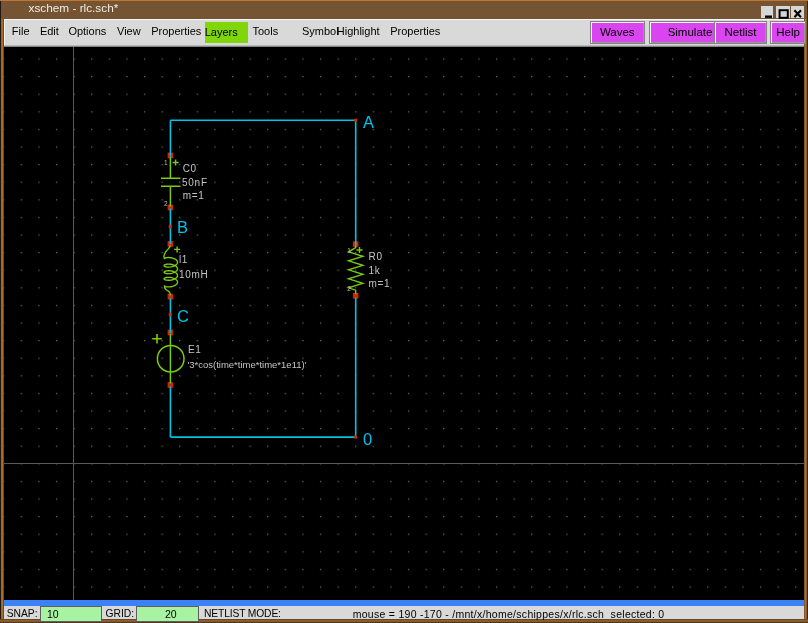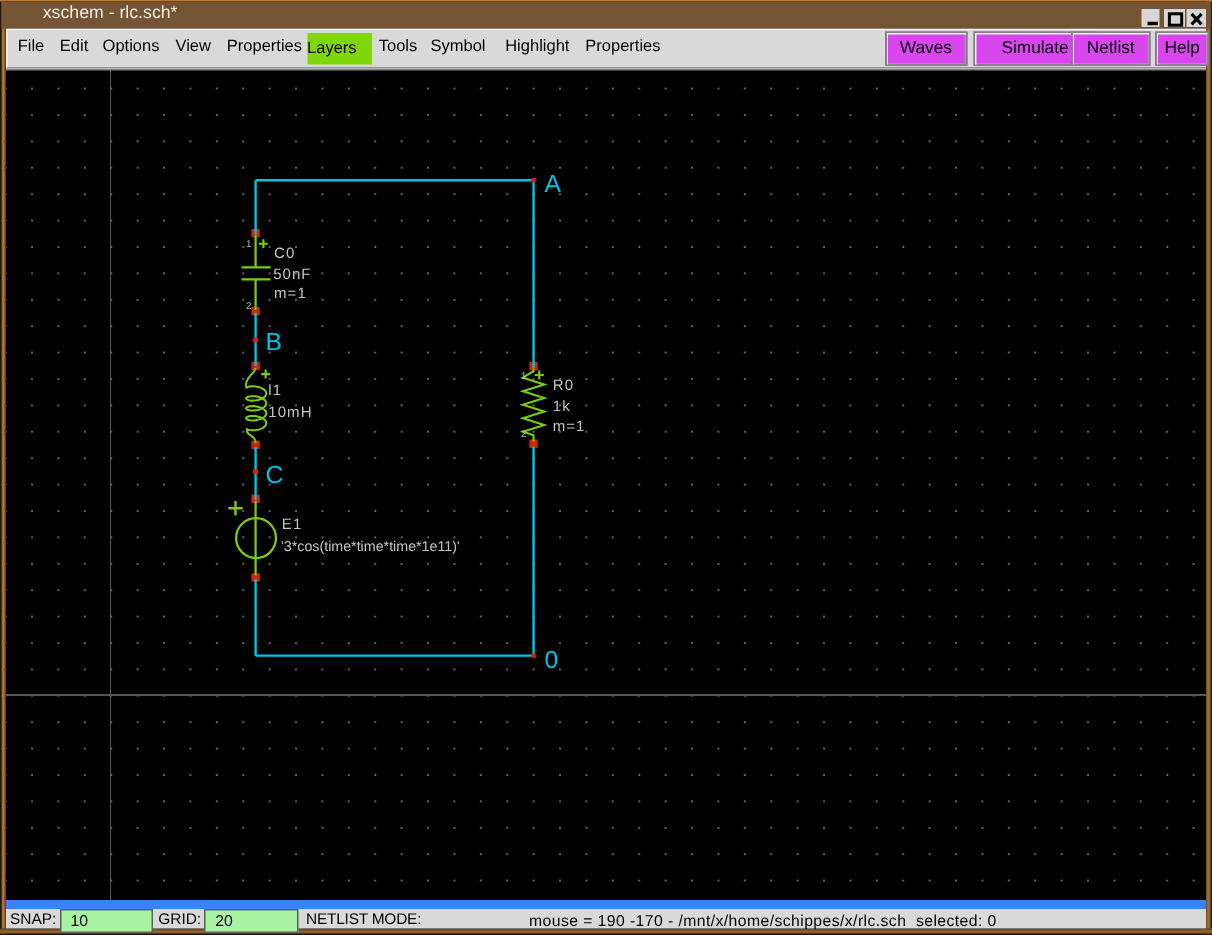--- a/index.html
+++ b/index.html
@@ -35,21 +35,21 @@
       <path d="M3.4,3.2 L10,10.2 M10,3.2 L3.4,10.2" stroke="#000" stroke-width="2.1" fill="none"></path>
     </svg></div>
 <div class="abs" id="menubar">
 <span class="mi" style="left:7.8px">File</span>
 <span class="mi" style="left:35.9px">Edit</span>
 <span class="mi" style="left:64.4px">Options</span>
 <span class="mi" style="left:113px">View</span>
 <span class="mi" style="left:147.2px">Properties</span>
 <span class="mi" style="left:200.7px;top:3.4px;width:43.3px;background:#7fd60a;padding:4.7px 0 5.3px 0;text-align:left;">Layers</span>
 <span class="mi" style="left:248.5px">Tools</span>
-<span class="mi" style="left:283px">Symbol</span>
+<span class="mi" style="left:298px">Symbol</span>
 <span class="mi" style="left:332.8px">Highlight</span>
 <span class="mi" style="left:386.2px">Properties</span>
 <span class="btn" style="left:586px;width:54.5px">Waves</span>
 <span class="btn" style="left:645px;width:82px">Simulate</span>
 <span class="btn" style="left:710px;width:53px">Netlist</span>
 <span class="btn" style="left:766.3px;width:35.7px">Help</span>
 </div>
 <div class="abs" id="mbedge"></div>
 <svg class="abs" id="canvas" style="left:4px;top:46px" width="800" height="554" viewBox="0 0 800 554">
 <rect x="0" y="0" width="800" height="554" fill="#000"></rect>
@@ -115,16 +115,16 @@
 <text x="359" y="82.3">A</text>
 <text x="173" y="187.4">B</text>
 <text x="173" y="275.9">C</text>
 <text x="359" y="399.2">0</text>
 </g>
 </svg>
 <div class="abs" id="statusbar">
 <span class="st" style="left:2.7px">SNAP:</span>
 <span class="inp" style="left:35.5px;width:62.5px;background:#a7f3a2;">10</span>
 <span class="st" style="left:101.5px">GRID:</span>
-<span class="inp" style="left:132px;width:63px;background:#a7f3a2;">20</span>
+<span class="inp" style="left:132px;width:63px;background:#a7f3a2;text-align:center;">20</span>
 <span class="st" style="left:200px;letter-spacing:-0.15px">NETLIST MODE:</span>
 <span class="inp" style="left:279.7px;width:62px;background:#d9d9d9;border-color:#7a7a7a #f2f2f2 #f2f2f2 #7a7a7a;padding-left:2.5px;margin-top:28px;">spice</span>
 <span class="st" style="left:348.7px;font-size:10.5px;letter-spacing:0.28px">mouse = 190 -170 - /mnt/x/home/schippes/x/rlc.sch&nbsp; selected: 0</span>
 </div>
 </body></html>

